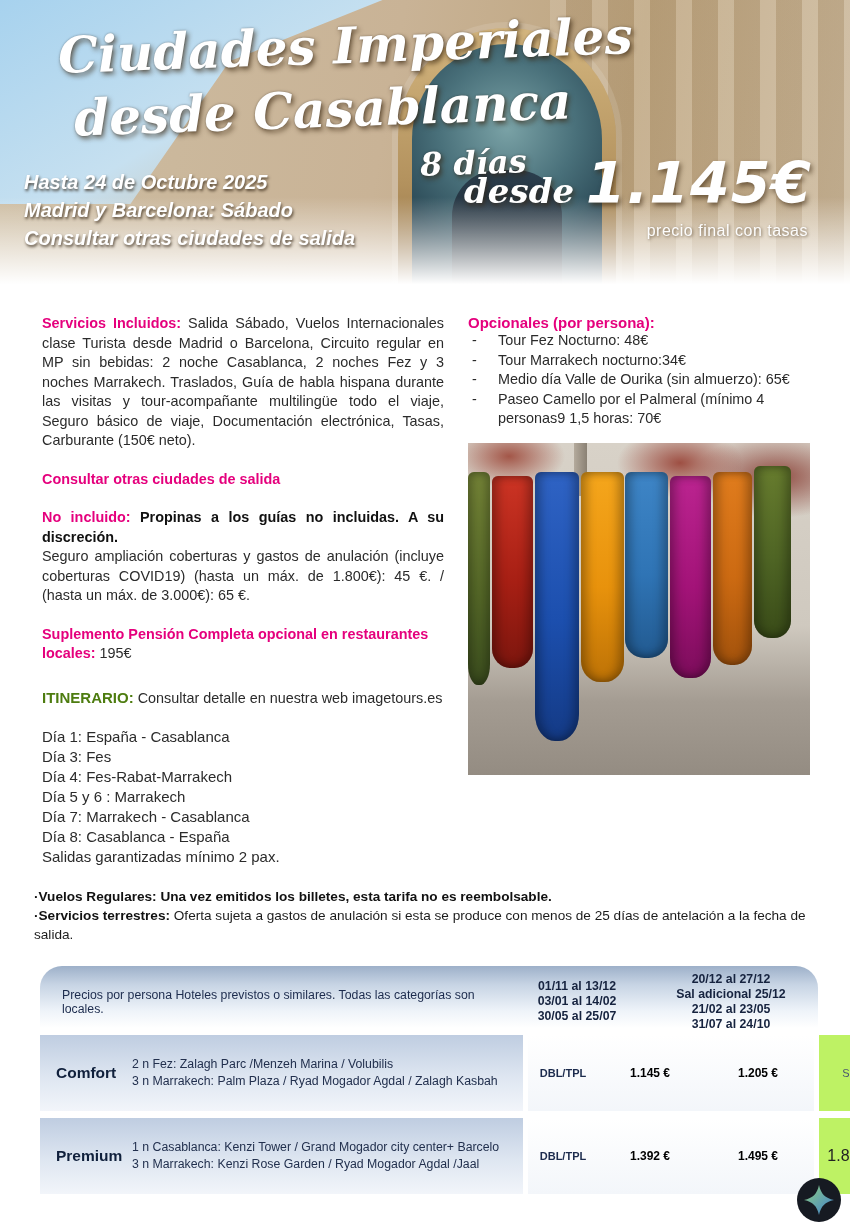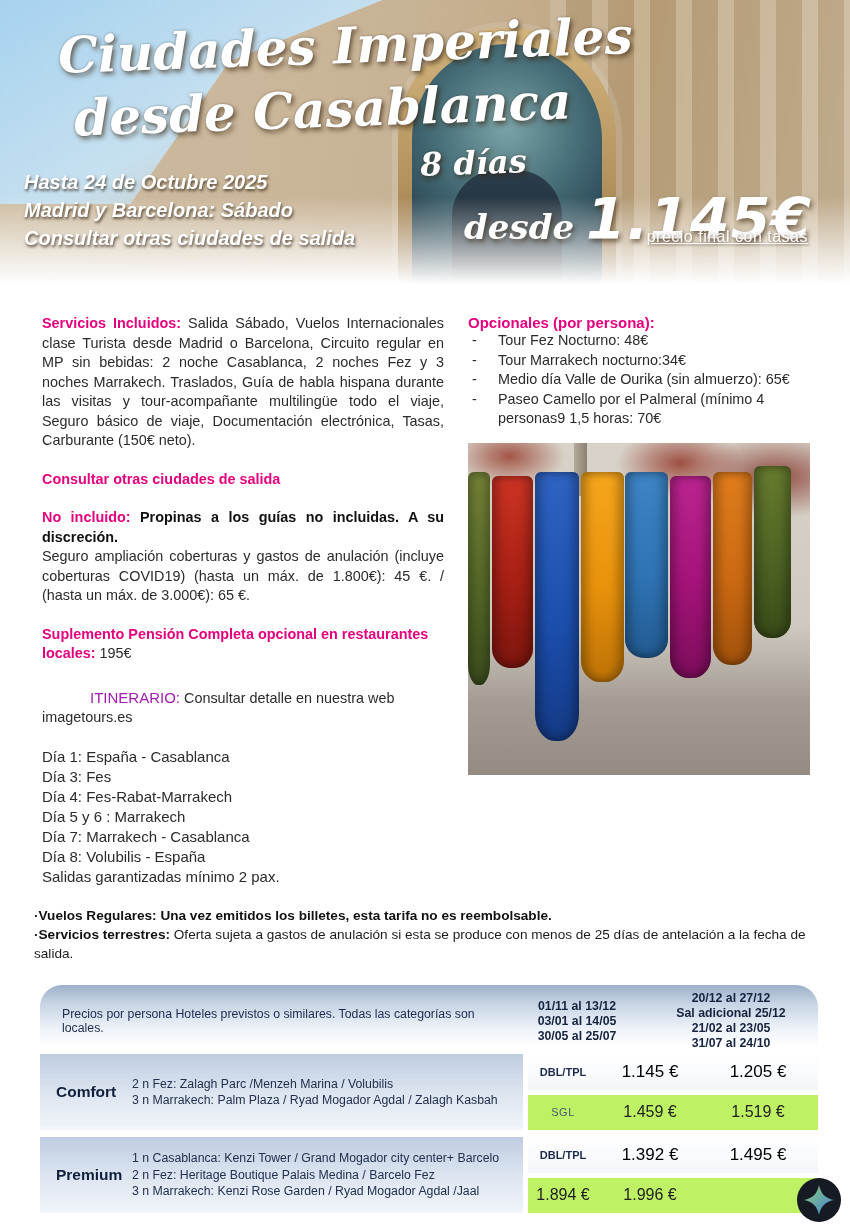--- a/index.html
+++ b/index.html
@@ -28,35 +28,35 @@
   .hero-title { position:absolute; color:#fff; font-family:"DejaVu Serif", serif;
     font-style:italic; font-weight:700; transform:rotate(-2deg);
     text-shadow:2px 3px 5px rgba(55,35,12,.65), 0 0 2px rgba(0,0,0,.35); white-space:nowrap; }
   .ht1 { left:58px; top:16px; font-size:50px; }
   .ht2 { left:74px; top:80px; font-size:50px; }
   .ht3 { left:420px; top:144px; font-size:32px; }
   .hero-info { position:absolute; left:24px; top:168px; color:#fff;
     font-style:italic; font-weight:bold; font-size:20px; line-height:28px;
     text-shadow:1px 2px 3px rgba(40,25,10,.75); }
   .hero-price { position:absolute; right:38px; top:150px; display:flex; align-items:baseline; gap:12px;
-    color:#fff; text-shadow:2px 3px 5px rgba(55,35,12,.6);margin-top:36px; }
+    color:#fff; text-shadow:2px 3px 5px rgba(55,35,12,.6); }
   .hp-prefix { font-family:"DejaVu Serif", serif; font-style:italic; font-weight:700; font-size:34px; }
   .hp-amount { font-family:"DejaVu Sans", sans-serif; font-style:italic; font-weight:bold; font-size:57px; letter-spacing:1px; }
-  .hero-price-note { position:absolute; right:42px; top:228px; width:230px; text-align:right;
-    color:#fdfdfd; font-size:16px; letter-spacing:.5px; text-shadow:1px 1px 3px rgba(55,35,12,.6);text-decoration:underline; }
+  .hero-price-note { position:absolute; right:42px; top:222px; width:230px; text-align:right;
+    color:#fdfdfd; font-size:16px; letter-spacing:.5px; text-shadow:1px 1px 3px rgba(55,35,12,.6); }
 
   
   .columns { display:flex; padding:22px 40px 0 42px; gap:24px; }
   .col-left { width:408px; color:#2b2b2b; font-size:14.4px; line-height:19.5px; }
   .col-right { flex:1; }
   .magenta { color:#e5007d; font-weight:bold; }
   .just { text-align:justify; }
   .blk { margin-bottom:19px; }
   .bold-black { font-weight:bold; color:#111; }
-  .itin-label { font-weight:normal; color:#a21caf; font-size:15px;margin-left:48px; }
+  .itin-label { font-weight:bold; color:#4d7c0f; font-size:15px; }
   .days { margin-top:16px; font-size:15px; line-height:20px; color:#2b2b2b; }
   .guarantee { font-size:15px; color:#2b2b2b; }
 
   .optionals-title { font-size:15px; }
   .opt-item { display:flex; font-size:14.4px; line-height:19.5px; color:#2b2b2b; }
   .opt-dash { width:30px; flex:none; padding-left:4px; }
   .opt-text { flex:1; }
 
   
   .yarn { position:relative; width:342px; height:332px; margin-top:14px; overflow:hidden;
@@ -78,27 +78,27 @@
     height:62px; padding:6px 8px 2px 22px; border-radius:22px 22px 0 0;
     background:linear-gradient(180deg,#9db0c9 0%,#c7d4e4 30%,#eef3f9 72%,#ffffff 100%); }
   .pt-intro { font-size:12.3px; color:#1c2b4d; padding-right:20px; }
   .pt-season { font-size:12.3px; font-weight:bold; color:#16233f; text-align:center; line-height:15px; }
   .pt-block { display:flex; height:76px; margin-top:7px; }
   .pt-info { flex:1; display:flex; background:linear-gradient(180deg,#bfcde1 0%,#dee6f1 55%,#f2f5fa 100%); }
   .pt-cat { width:92px; display:flex; align-items:center; padding-left:16px;
     font-weight:bold; font-size:15.5px; color:#10203c; }
   .pt-hotels { flex:1; display:flex; flex-direction:column; justify-content:center;
     font-size:12.3px; color:#22304e; line-height:16.5px; }
-  .pt-prices { width:290px; margin-left:5px; display:flex; flex-direction:column; gap:5px; }
+  .pt-prices { width:290px; margin-left:5px; display:flex; flex-direction:row; gap:5px; }
   .pt-prow { flex:1; display:grid; grid-template-columns:70px 104px 112px; align-items:center; }
   .pt-dbl { background:linear-gradient(180deg,#ffffff,#f3f6fa); }
   .pt-sgl { background:#bef264; }
   .pt-plabel { font-size:11px; font-weight:bold; color:#1c2b4d; text-align:center; }
   .pt-plabel-sgl { font-size:11px; font-weight:normal; color:#4a5670; text-align:center; letter-spacing:.5px; }
-  .pt-price-b { text-align:center; font-size:17px; font-weight:normal; color:#000; }
+  .pt-price-b { text-align:center; font-size:12px; font-weight:bold; color:#000; }
   .pt-price-r { text-align:center; font-size:16px; color:#222; }
   .circle-badge { position:absolute; right:8px; bottom:6px; width:46px; height:46px; }
 </style>
 </head>
 <body>
 
 <div class="page">
 
   <div class="hero">
     <div class="hero-sky"></div>
@@ -146,21 +146,21 @@
       <div class="blk" style="margin-top:24px;">
         <span class="itin-label">ITINERARIO:</span><span> Consultar detalle en nuestra web imagetours.es</span>
       </div>
 
       <div class="days">
         <div>Día 1: España - Casablanca</div>
         <div>Día 3: Fes</div>
         <div>Día 4: Fes-Rabat-Marrakech</div>
         <div>Día 5 y 6 : Marrakech</div>
         <div>Día  7: Marrakech - Casablanca</div>
-        <div>Día 8: Volubilis - España</div>
+        <div>Día 8: Casablanca - España</div>
       </div>
 
       <div class="guarantee">Salidas garantizadas mínimo 2 pax.</div>
     </div>
 
     <div class="col-right">
       <div class="magenta optionals-title">Opcionales (por persona):</div>
 
       <div class="opt-item">
         <span class="opt-dash">-</span>
@@ -198,21 +198,21 @@
     <div>
       <span class="bold-black">·Servicios terrestres:</span><span> Oferta sujeta a gastos de anulación si esta se produce con menos de 25 días de antelación a la fecha de  salida.</span>
     </div>
   </div>
 
   <div class="pricing">
     <div class="pt-header">
       <div class="pt-intro">Precios por persona Hoteles previstos o similares. Todas las categorías son locales.</div>
       <div class="pt-season">
         <div>01/11 al 13/12</div>
-        <div>03/01 al 14/05</div>
+        <div>03/01 al 14/02</div>
         <div>30/05 al 25/07</div>
       </div>
       <div class="pt-season">
         <div>20/12 al 27/12</div>
         <div>Sal adicional 25/12</div>
         <div>21/02 al 23/05</div>
         <div>31/07 al 24/10</div>
       </div>
     </div>
 
@@ -236,21 +236,20 @@
           <span class="pt-price-r">1.519 €</span>
         </div>
       </div>
     </div>
 
     <div class="pt-block">
       <div class="pt-info">
         <div class="pt-cat">Premium</div>
         <div class="pt-hotels">
           <div>1 n Casablanca: Kenzi Tower / Grand Mogador city center+ Barcelo</div>
-          <div>2 n Fez: Heritage Boutique Palais Medina / Barcelo Fez</div>
           <div>3 n Marrakech: Kenzi Rose Garden / Ryad Mogador Agdal /Jaal</div>
         </div>
       </div>
       <div class="pt-prices">
         <div class="pt-prow pt-dbl">
           <span class="pt-plabel">DBL/TPL</span>
           <span class="pt-price-b">1.392 €</span>
           <span class="pt-price-b">1.495 €</span>
         </div>
         <div class="pt-prow pt-sgl">

